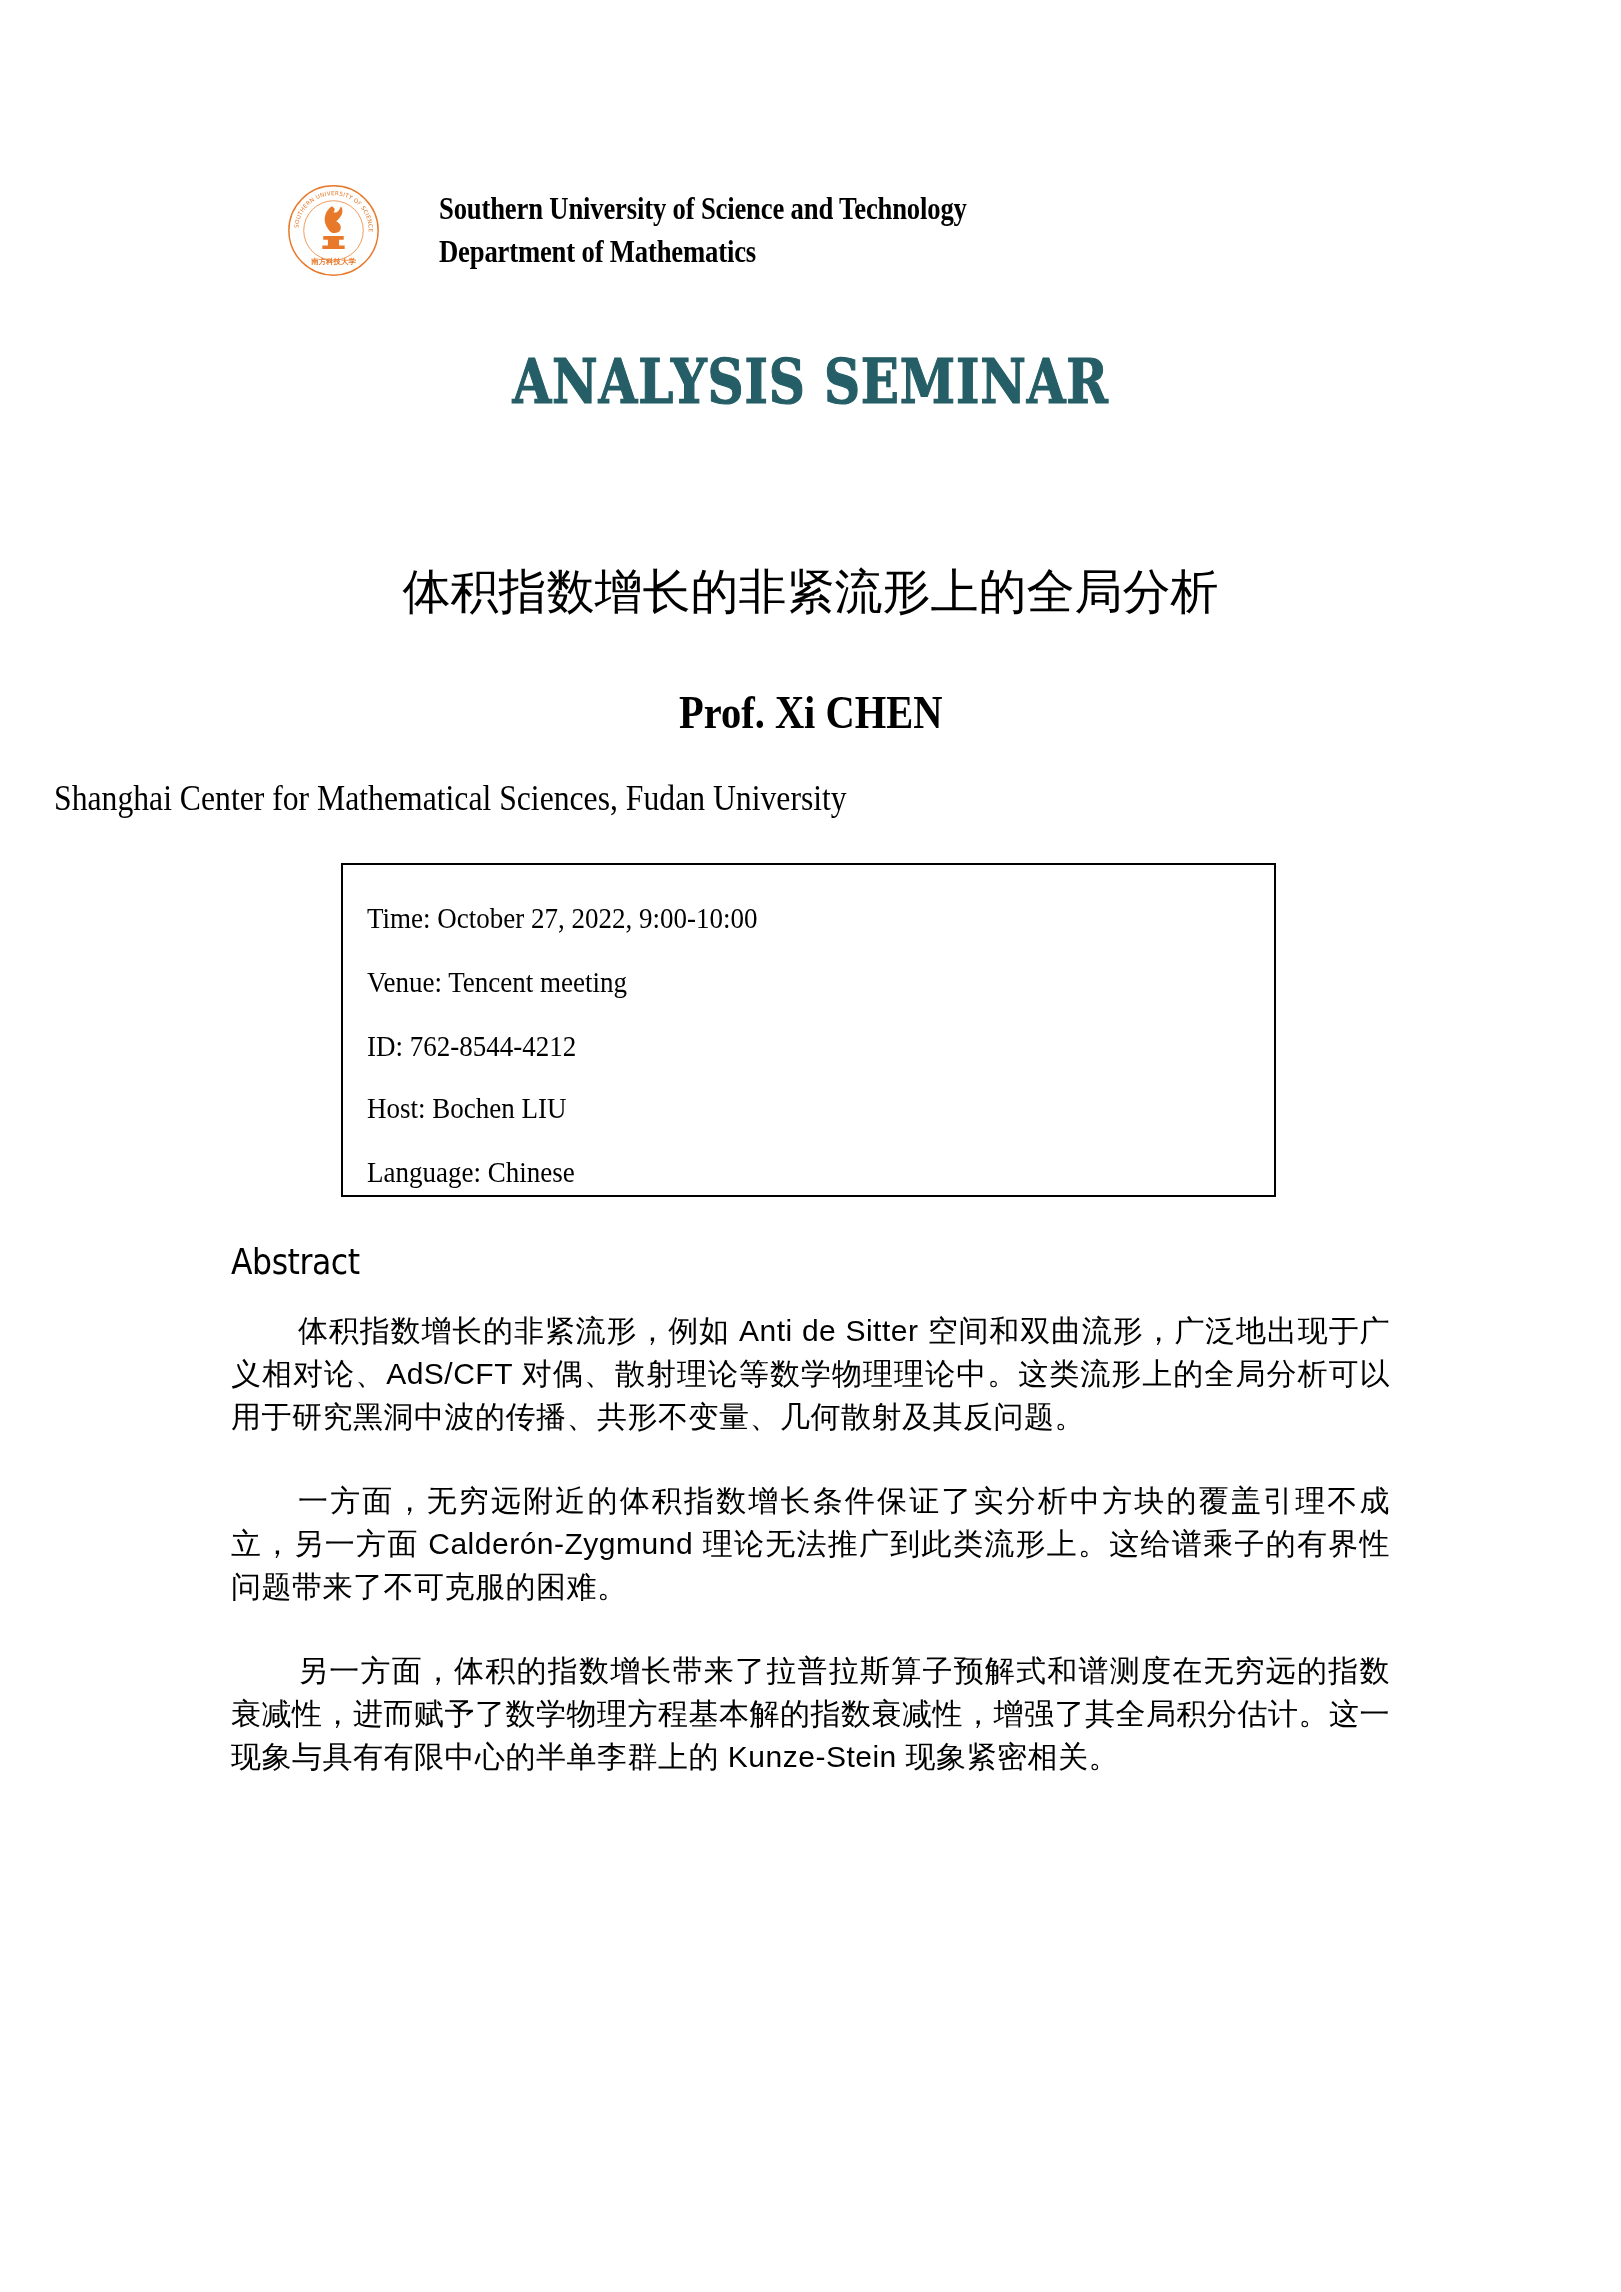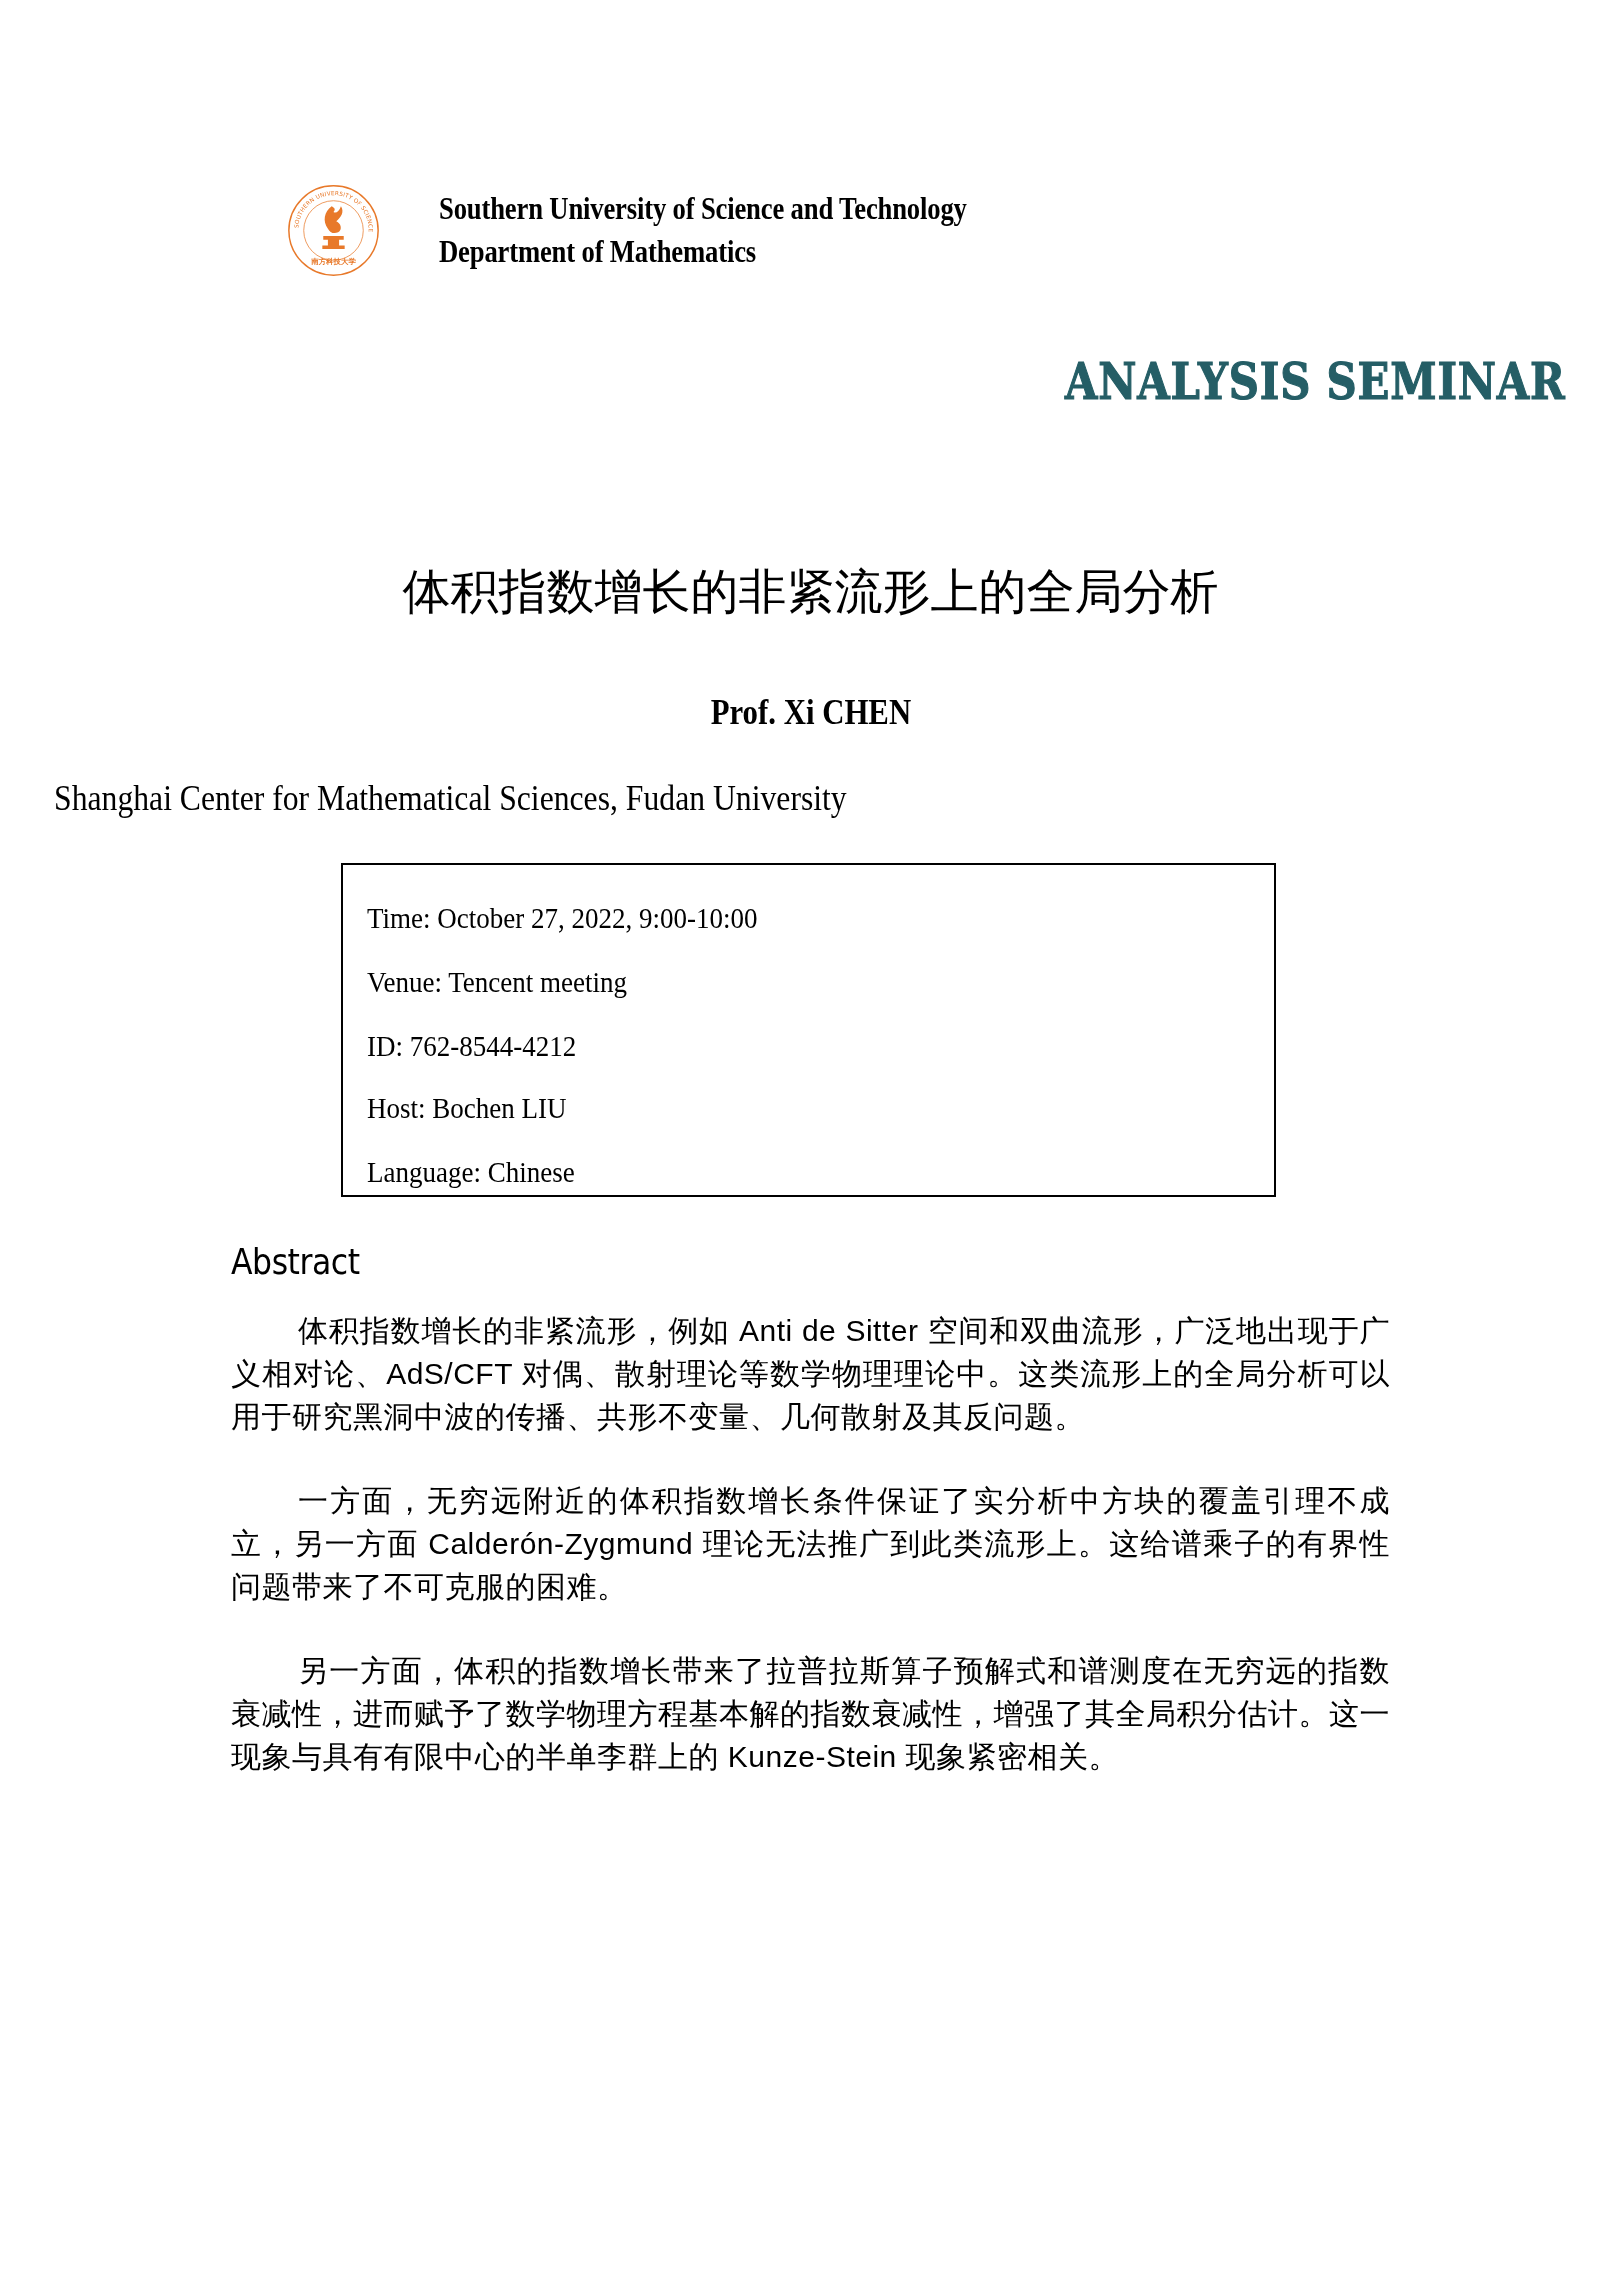--- a/index.html
+++ b/index.html
@@ -13,39 +13,39 @@
   .logo { left: 287px; top: 184px; width: 93px; height: 93px; }
   .header-text { left: 439px; top: 187px; }
   .header-line {
     font-family: "Liberation Serif", serif; font-weight: bold; font-size: 31px;
     line-height: 43px; white-space: nowrap; transform: scaleX(0.86); transform-origin: left center;
     letter-spacing: -0.2px;
   }
 
   
   .seminar-title {
-    left: 0; width: 1621px; top: 349px; text-align: right;
-    font-family: "DejaVu Serif", serif; font-weight: 900; font-size: 51px; line-height: 65px;
+    left: 0; width: 1621px; top: 349px; text-align: center;
+    font-family: "DejaVu Serif", serif; font-weight: 900; font-size: 61px; line-height: 65px;
     letter-spacing: 1px; white-space: nowrap;
   }
   .seminar-title span {
     display: inline-block; transform: scaleX(0.82); transform-origin: center;
     -webkit-text-stroke: 1.2px currentColor;
   }
 
   
   .talk-title {
     left: 0; width: 1621px; top: 567px; text-align: center;
     font-family: "DejaVu Sans", sans-serif; font-size: 48px; line-height: 49px;
     white-space: nowrap;
   }
 
   .speaker {
     left: 0; width: 1621px; top: 690px; text-align: center;
-    font-weight: bold; font-size: 35px; line-height: 45px; white-space: nowrap;
+    font-weight: bold; font-size: 46px; line-height: 45px; white-space: nowrap;
   }
   .speaker span, .affil span { display: inline-block; transform: scaleX(0.88); transform-origin: center; }
   .affil {
     left: 0; width: 1621px; top: 776px; text-align: left;
     font-size: 36px; line-height: 45px; white-space: nowrap;
   }
 
   
   .info-box {
     left: 341px; top: 863px; width: 931px; height: 330px;

